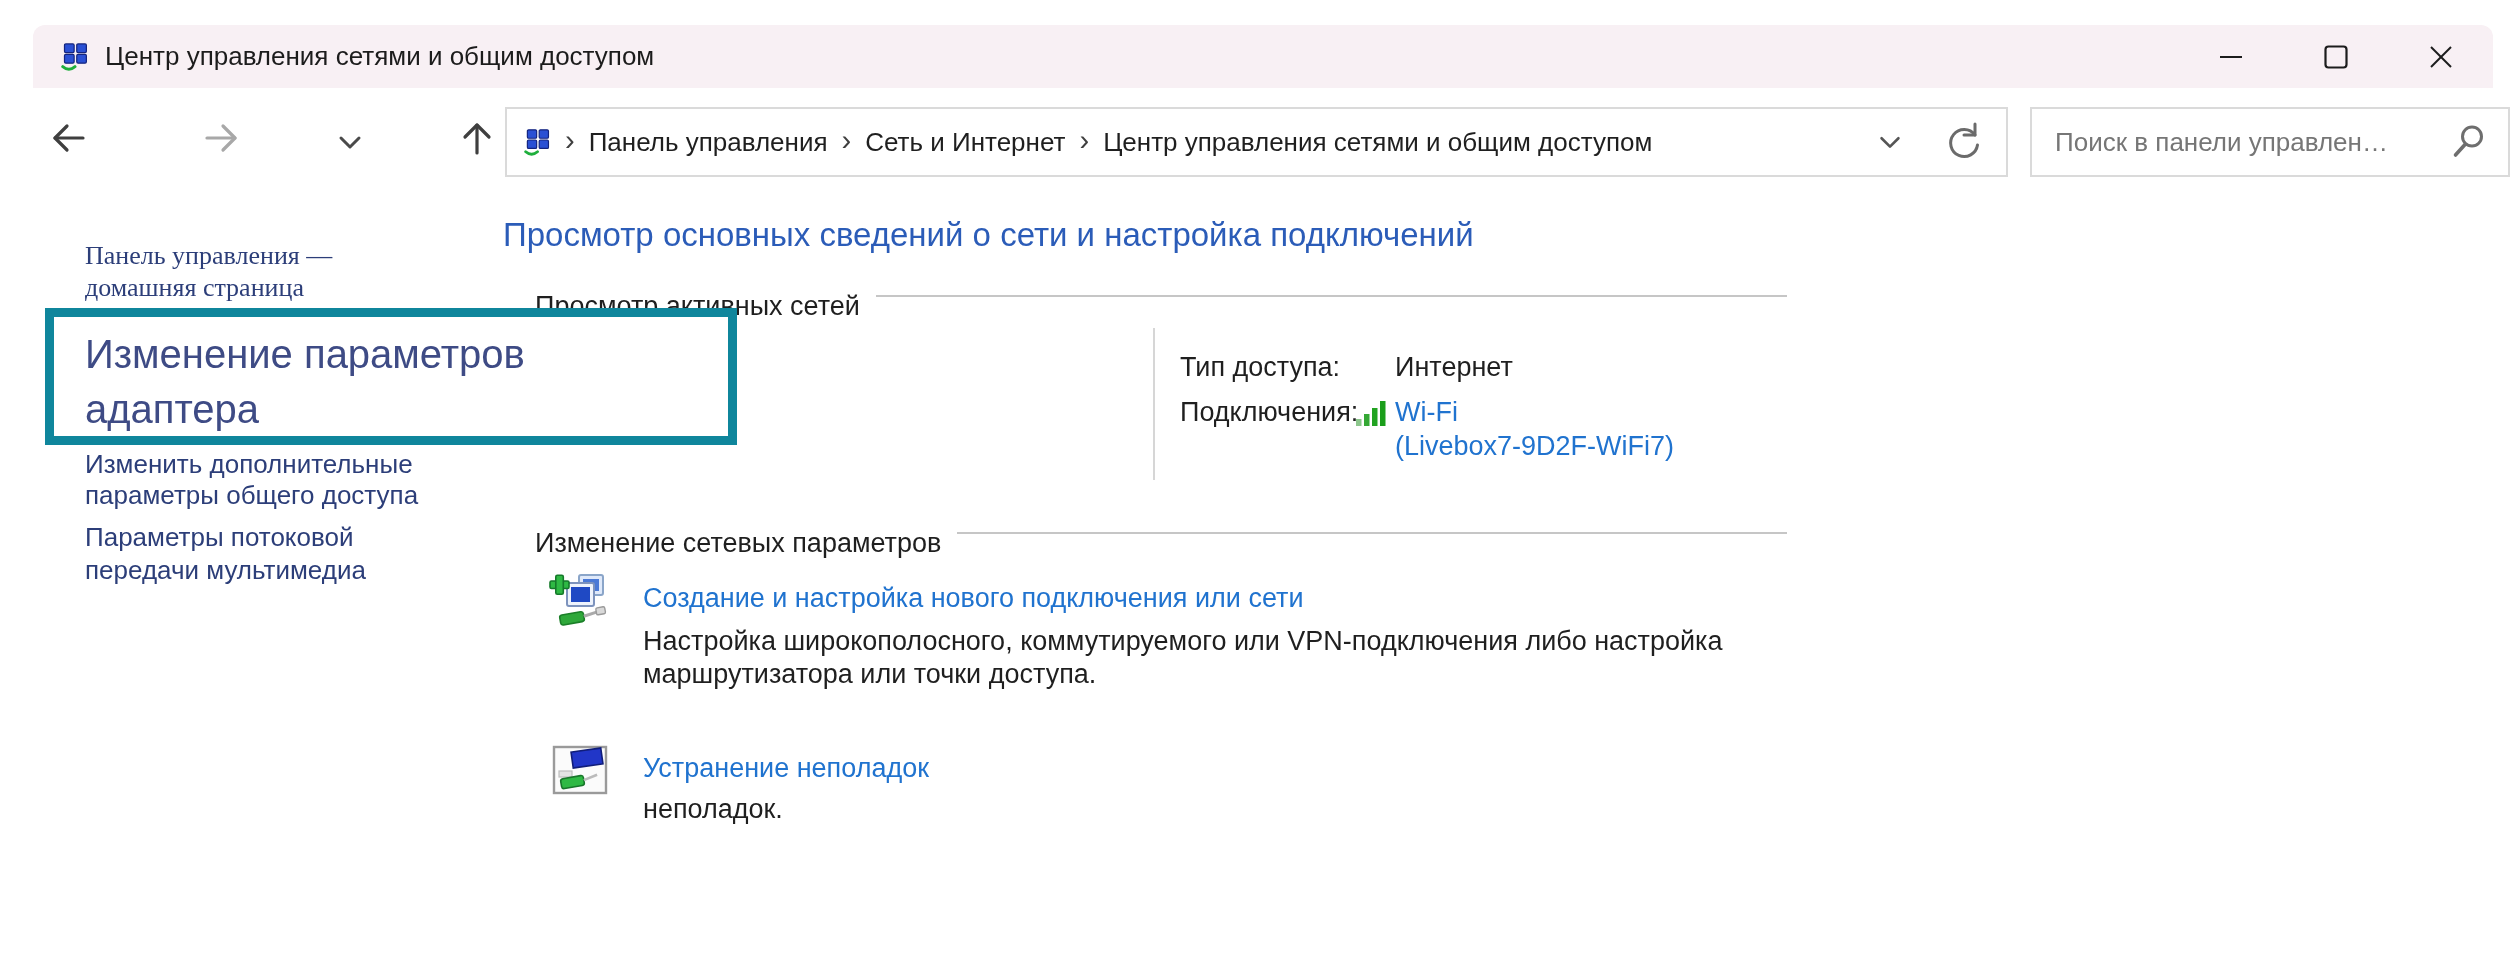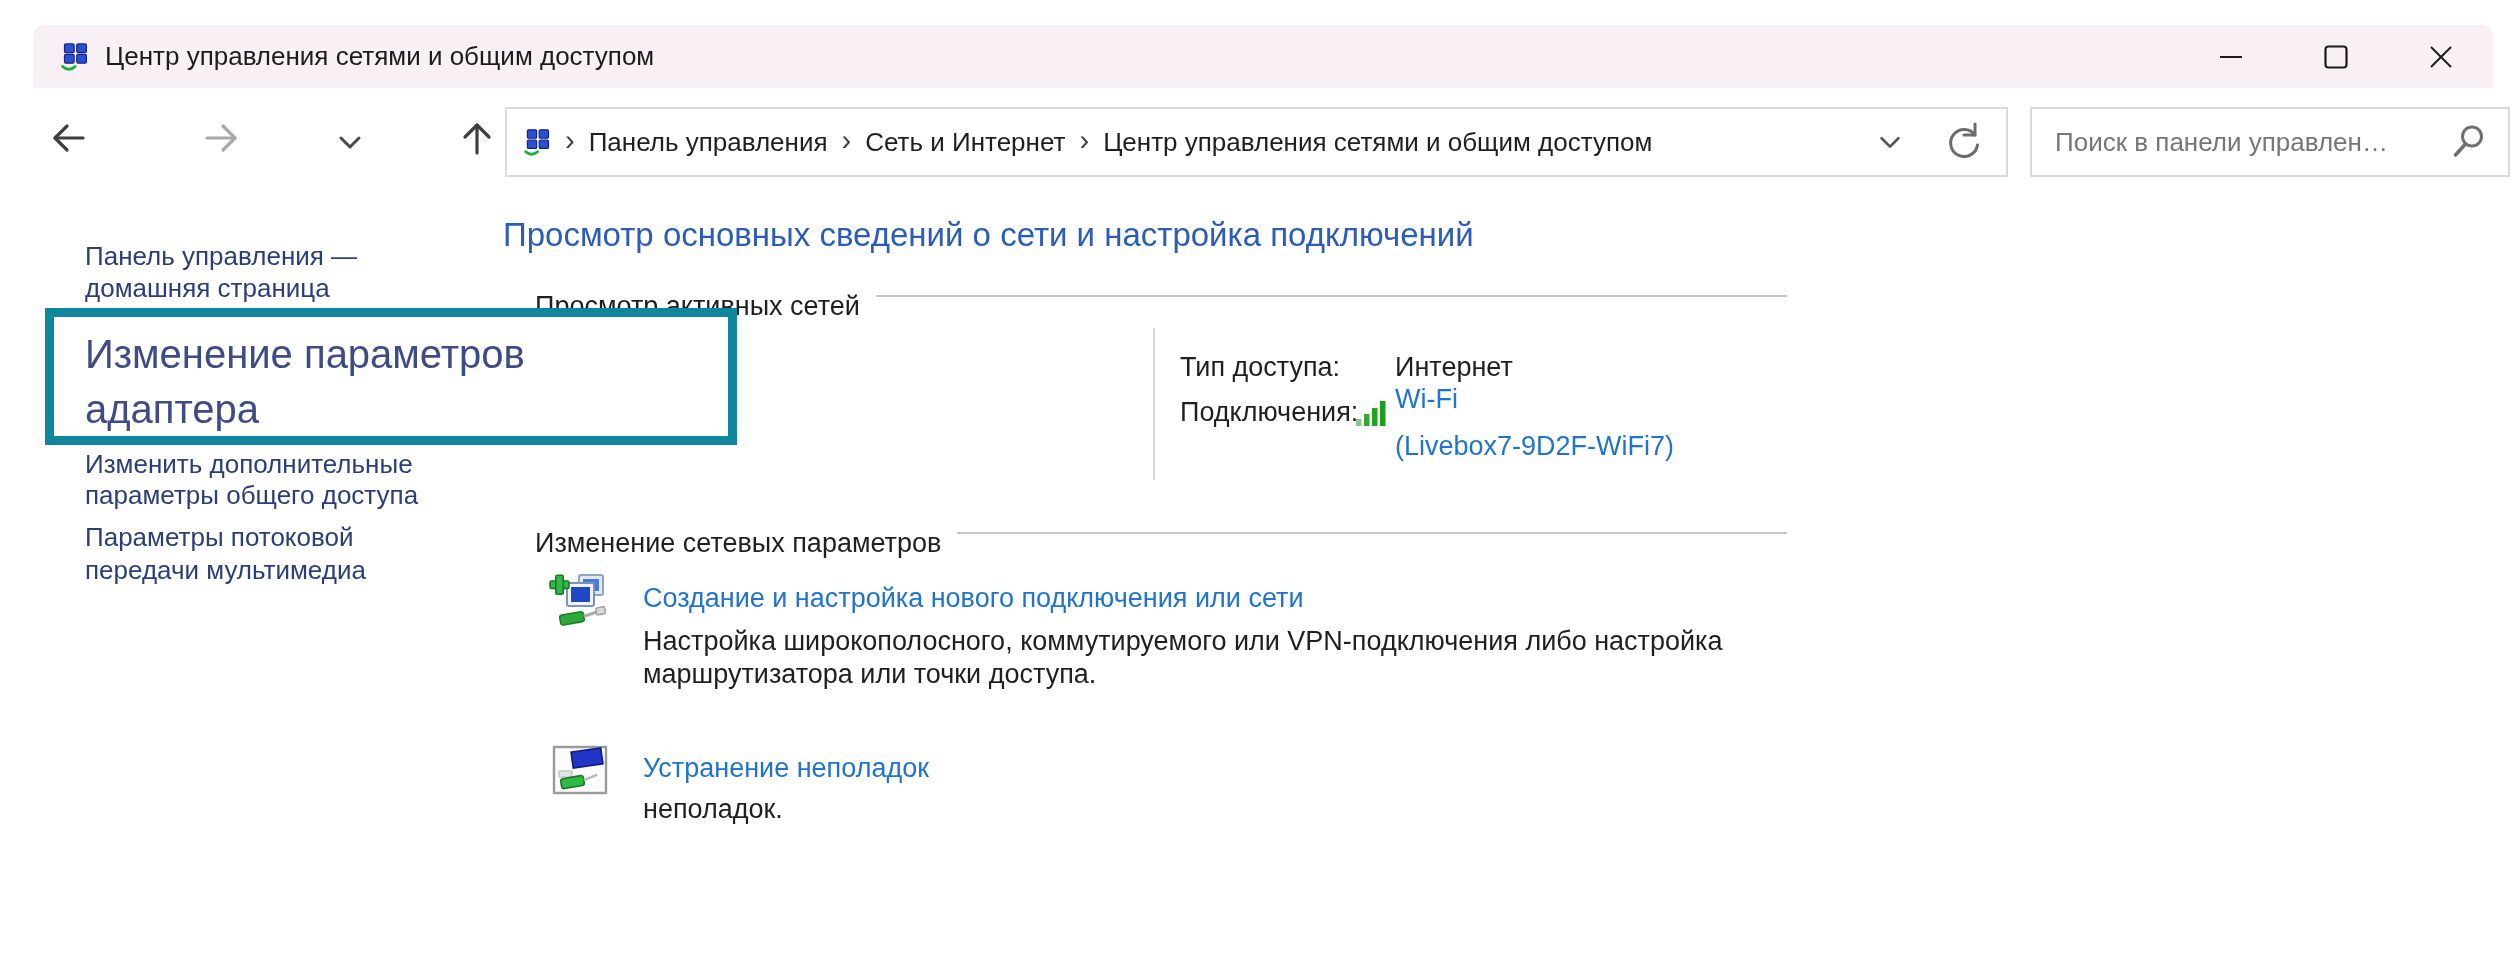--- a/index.html
+++ b/index.html
@@ -27,21 +27,21 @@
   .bar-btn { display:flex; align-items:center; justify-content:center; cursor:pointer; }
 
   .searchbox { left:2030px; top:107px; width:480px; height:70px;
                border:2px solid #dadada; background:#fff; display:flex; align-items:center; }
   .searchbox .ph { flex:1; padding-left:23px; font-size:26px; color:#767676;
                    white-space:nowrap; overflow:hidden; }
   .searchbox svg { margin-right:20px; flex:0 0 auto; }
 
   
   .side-link { color:var(--sidebar-link,#2c3e79); font-size:26px; cursor:pointer; }
-  .side-1 { left:85px; top:240px; width:330px; line-height:32px; }
+  .side-1 { left:85px; top:240px; width:330px; line-height:32px;font-family:Liberation Serif, serif; }
   .side-2 { left:85px; top:449px; width:340px; line-height:31px; }
   .side-3 { left:85px; top:521px; width:340px; line-height:33px; }
 
   .hl-box { left:45px; top:308px; width:692px; height:137px; z-index:5;
             background:#fff; border:9px solid var(--highlight-teal,#0f869c);
             padding:10px 8px 0 31px; cursor:pointer; }
   .hl-box span { display:block; width:580px; font-size:40px; line-height:55px;
                  color:#3e4b85; }
 
   
@@ -167,21 +167,21 @@
 <div class="abs det-value" style="left:1395px; top:352px;">Интернет</div>
 <div class="abs det-label" style="left:1180px; top:397px;">Подключения:</div>
 
 <svg class="abs" style="left:1354px; top:398px;" width="34" height="30" viewBox="0 0 34 30">
   <rect x="2" y="21" width="5.5" height="7" fill="#8cc68c"></rect>
   <rect x="10" y="16" width="5.5" height="12" fill="#35a835"></rect>
   <rect x="18" y="10" width="5.5" height="18" fill="#22a322"></rect>
   <rect x="26" y="3" width="5.5" height="25" fill="#1b9e1b"></rect>
 </svg>
 
-<div class="abs det-link link" style="left:1395px; top:384px;">Wi-Fi</div>
+<div class="abs det-link link" style="left:1395px; top:397px;">Wi-Fi</div>
 <div class="abs det-link link" style="left:1395px; top:431px;">(Livebox7-9D2F-WiFi7)</div>
 
 <div class="abs section sec-2">
   <span class="stitle">Изменение сетевых параметров</span>
   <span class="rule"></span>
 </div>
 
 <svg class="abs" style="left:548px; top:568px;" width="62" height="62" viewBox="0 0 62 62">
   <rect x="31" y="7" width="24" height="20" rx="2" fill="#dfe9fa" stroke="#8aa5c9" stroke-width="2"></rect>
   <rect x="35" y="11" width="16" height="12" fill="#4a79d6"></rect>

